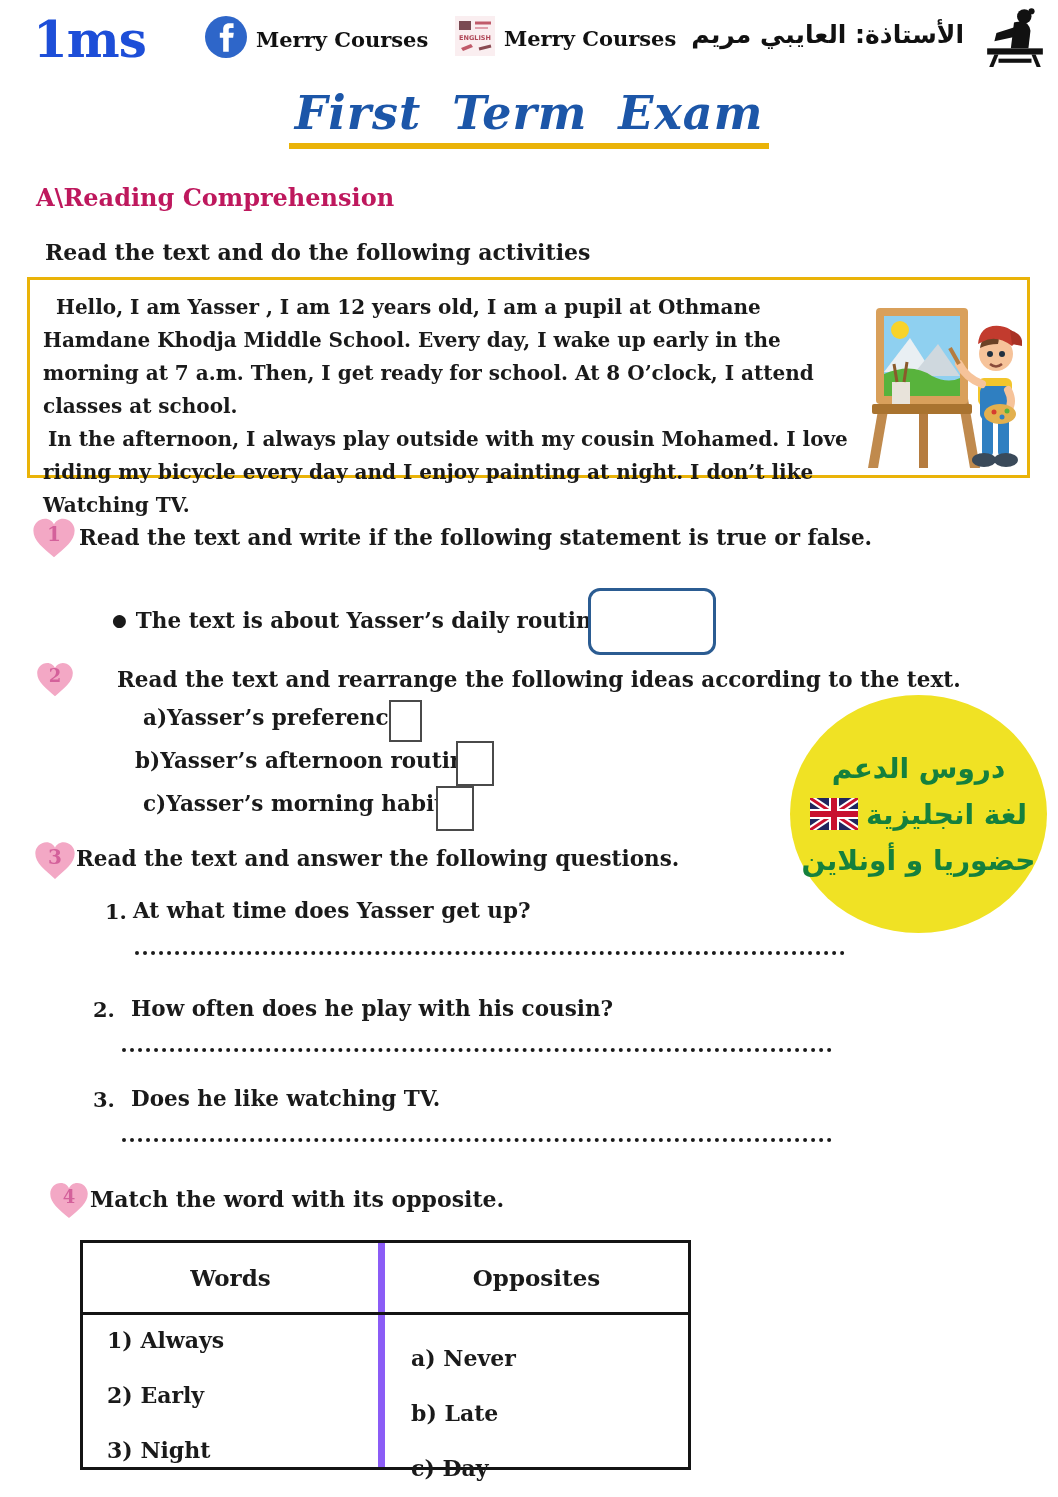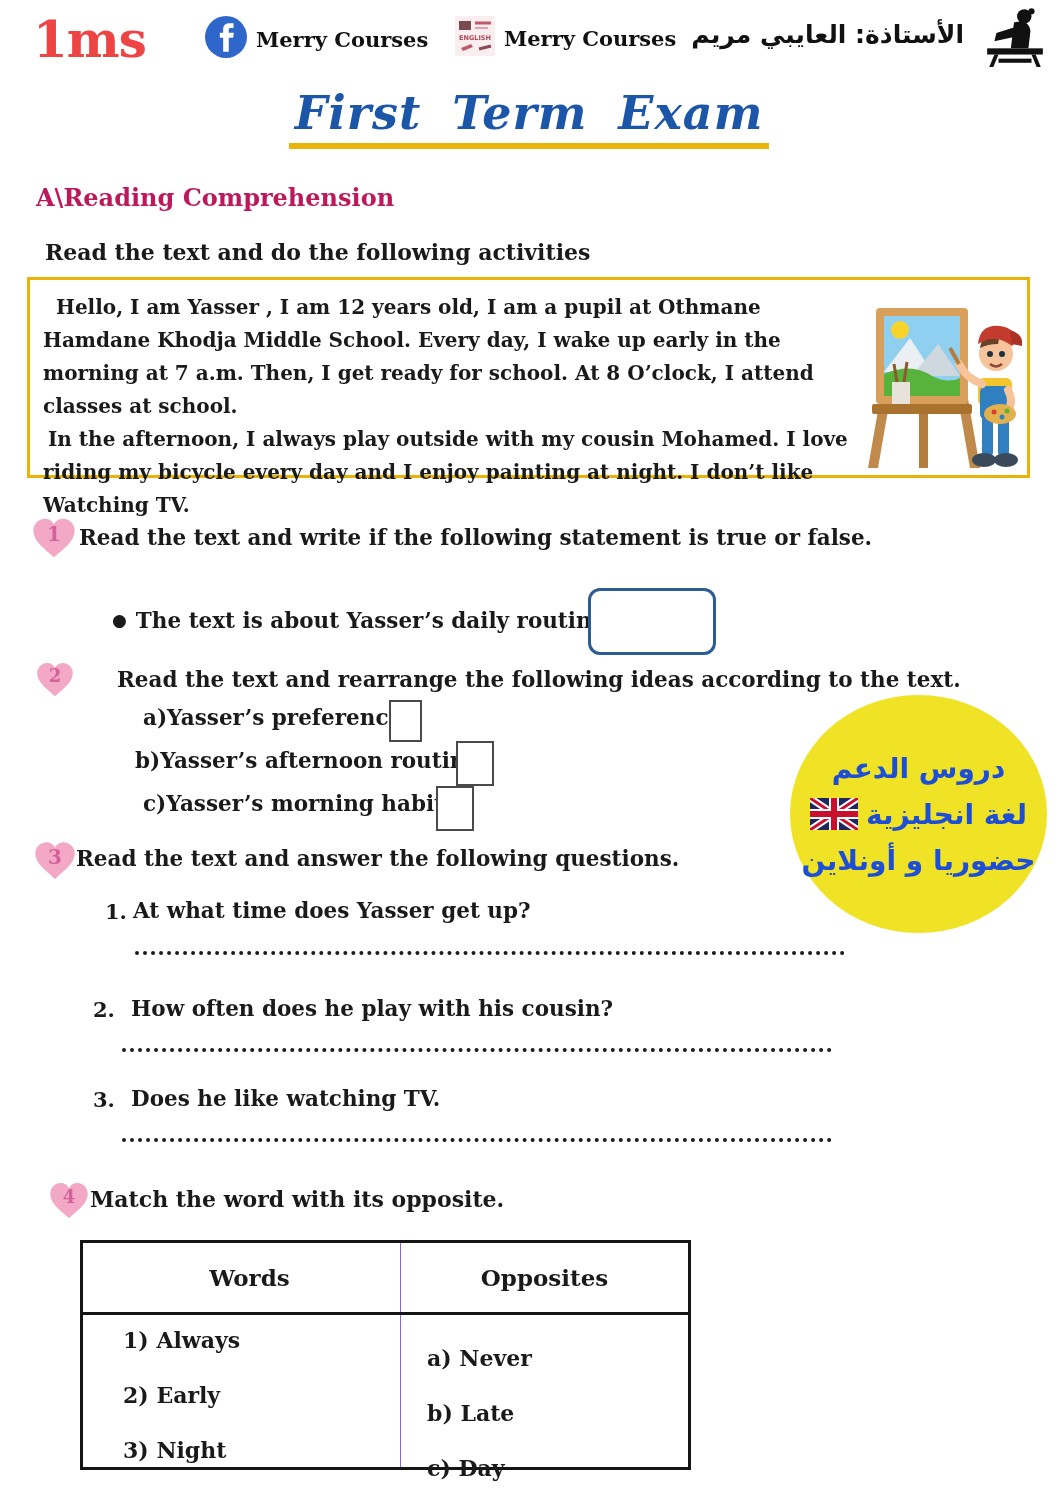--- a/index.html
+++ b/index.html
@@ -5,21 +5,21 @@
   * { margin:0; padding:0; box-sizing:border-box; }
   html,body { background:#ffffff; }
   .page {
     position:relative; width:1058px; height:1497px; background:#ffffff;
     font-family:"DejaVu Serif","Liberation Serif",serif; font-weight:700; color:#1a1a1a;
     overflow:hidden; margin:0 auto;
   }
   .abs { position:absolute; }
 
   
-  .logo-1ms { left:33px; top:10px; font-size:50px; color:#ef4444; letter-spacing:-1px; }
+  .logo-1ms { left:33px; top:10px; font-size:50px; color:#1d4ed8; letter-spacing:-1px; }
   .badge { display:flex; align-items:center; gap:9px; }
   .badge-label { font-size:21px; color:#111; }
   .fb-badge { left:205px; top:16px; }
   .en-badge { left:455px; top:16px; }
   .teacher-name { right:94px; top:20px; direction:rtl; font-family:"DejaVu Sans","Liberation Sans",sans-serif; font-weight:700; font-size:25px; color:#111; }
   .teacher-icon { left:982px; top:5px; width:66px; height:64px; }
 
   
   .title-wrap { left:0; top:86px; width:100%; text-align:center; }
   .title {
@@ -57,37 +57,37 @@
   .sq { position:absolute; background:#fff; border:2px solid #4a4a4a; }
   .sq-a { left:389px; top:700px; width:33px; height:42px; }
   .sq-b { left:456px; top:741px; width:38px; height:45px; }
   .sq-c { left:436px; top:786px; width:38px; height:45px; }
 
   
   .support-badge {
     left:790px; top:695px; width:257px; height:238px; border-radius:50%;
     background:#f0e224; display:flex; flex-direction:column; align-items:center; justify-content:center;
     gap:13px; direction:rtl; font-family:"DejaVu Sans","Liberation Sans",sans-serif; font-weight:700;
-    font-size:28px; color:#1d4ed8; text-align:center;
+    font-size:28px; color:#15803d; text-align:center;
   }
   .support-badge .row2 { display:flex; align-items:center; gap:8px; }
   .support-badge svg { display:block; }
 
   .q3-text { left:76px; top:846px; }
   .q3-num { font-size:21px; }
   .q3-item { font-size:21.5px; }
   .dots { position:absolute; height:4px; border-bottom:4px dotted #1b1b1b; }
 
   .q4-text { left:90px; top:1186px; font-size:22px; }
 
   
   .match-table { left:80px; top:1240px; width:611px; border:3px solid #141414; background:#fff; }
   .mt-header { display:flex; border-bottom:3px solid #141414; height:72px; }
   .mt-hcell { display:flex; align-items:center; justify-content:center; font-size:23px; }
-  .mt-c1 { width:302px; border-right:1px solid #8b5cf6;margin-left:16px; }
+  .mt-c1 { width:302px; border-right:7px solid #8b5cf6; }
   .mt-c2 { flex:1; }
   .mt-body { display:flex; height:152px; }
   .mt-cell { display:flex; flex-direction:column; gap:29px; padding-top:12px; font-size:22px; }
   .mt-cell.mt-c1 { padding-left:24px; }
   .mt-cell.mt-c2 { padding-left:26px;margin-top:18px; }
 </style>
 </head>
 <body>
 
 <div class="page">

